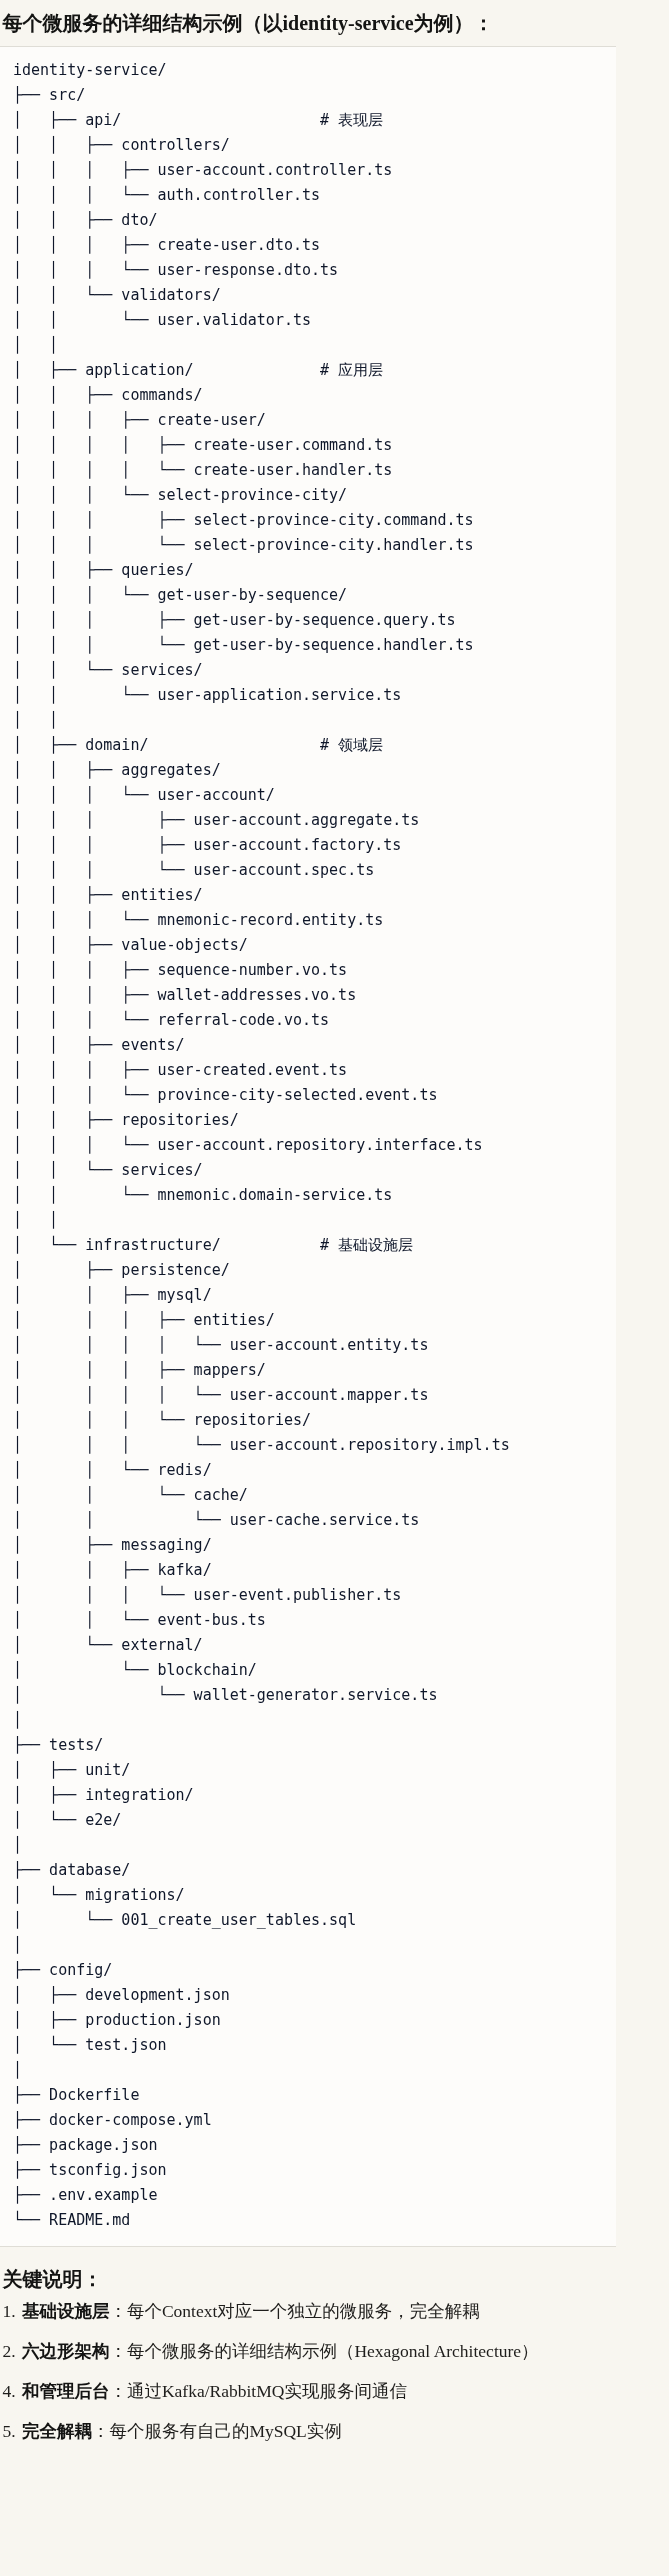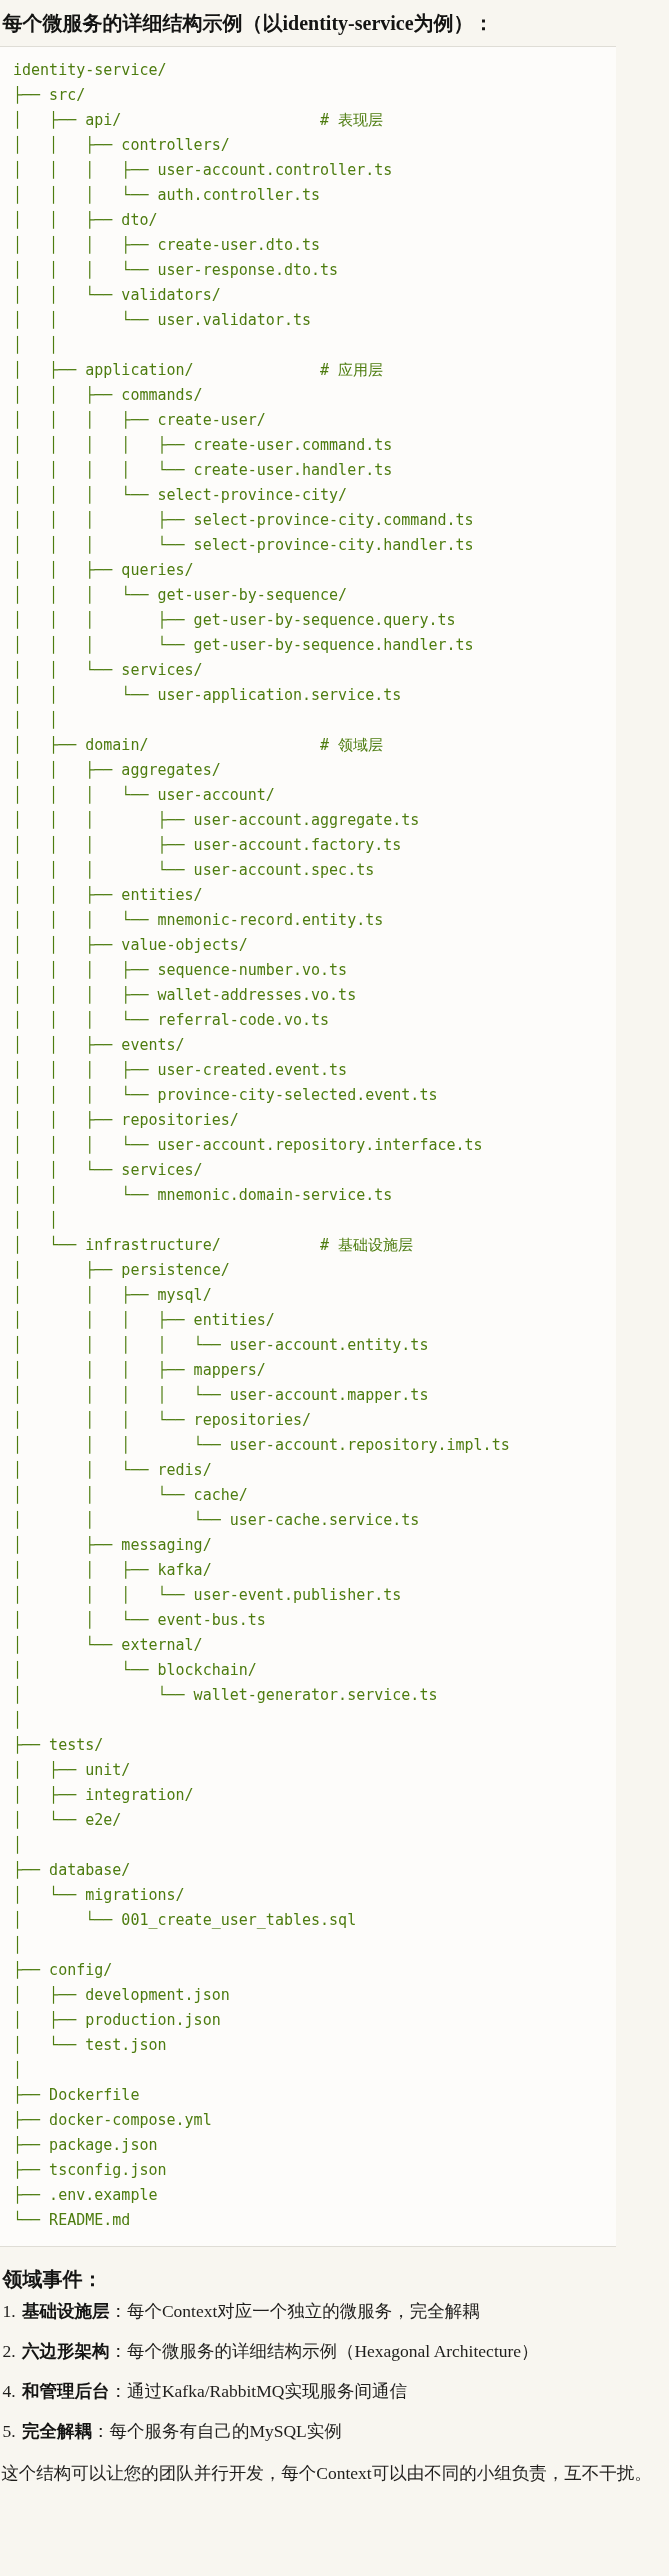--- a/index.html
+++ b/index.html
@@ -29,21 +29,21 @@
     border-top: 0.6px solid #DFDDD6;
     border-bottom: 0.6px solid #DFDDD6;
     padding: 11.3px 6.3px 12.5px 13px;
     overflow: hidden;
   }
   .code-block pre {
     margin: 0;
     font-family: "DejaVu Sans Mono", monospace;
     font-size: 15px;
     line-height: 25px;
-    color: #4d7c0f;
+    color: #0f172a;
     white-space: pre;
   }
   .notes-heading {
     padding-top: 19px;
     margin-bottom: 10px;
   }
   .notes-list {
     margin: 0;
     padding: 0 2.5px;
   }
@@ -158,25 +158,24 @@
 │   └── test.json
 │
 ├── Dockerfile
 ├── docker-compose.yml
 ├── package.json
 ├── tsconfig.json
 ├── .env.example
 └── README.md</pre>
   </div>
 
-  <h3 class="section-heading notes-heading">领域事件：</h3>
+  <h3 class="section-heading notes-heading">关键说明：</h3>
 
   <div class="notes-list">
       <div class="note-item"><span class="num">1.</span><strong>基础设施层</strong><span>：每个Context对应一个独立的微服务，完全解耦</span></div>
       <div class="note-item"><span class="num">2.</span><strong>六边形架构</strong><span>：每个微服务的详细结构示例（Hexagonal Architecture）</span></div>
       <div class="note-item"><span class="num">4.</span><strong>和管理后台</strong><span>：通过Kafka/RabbitMQ实现服务间通信</span></div>
       <div class="note-item"><span class="num">5.</span><strong>完全解耦</strong><span>：每个服务有自己的MySQL实例</span></div>
     </div>
 
-  <p class="closing-paragraph">这个结构可以让您的团队并行开发，每个Context可以由不同的小组负责，互不干扰。</p>
 
 </div>
 
 
 </body></html>

